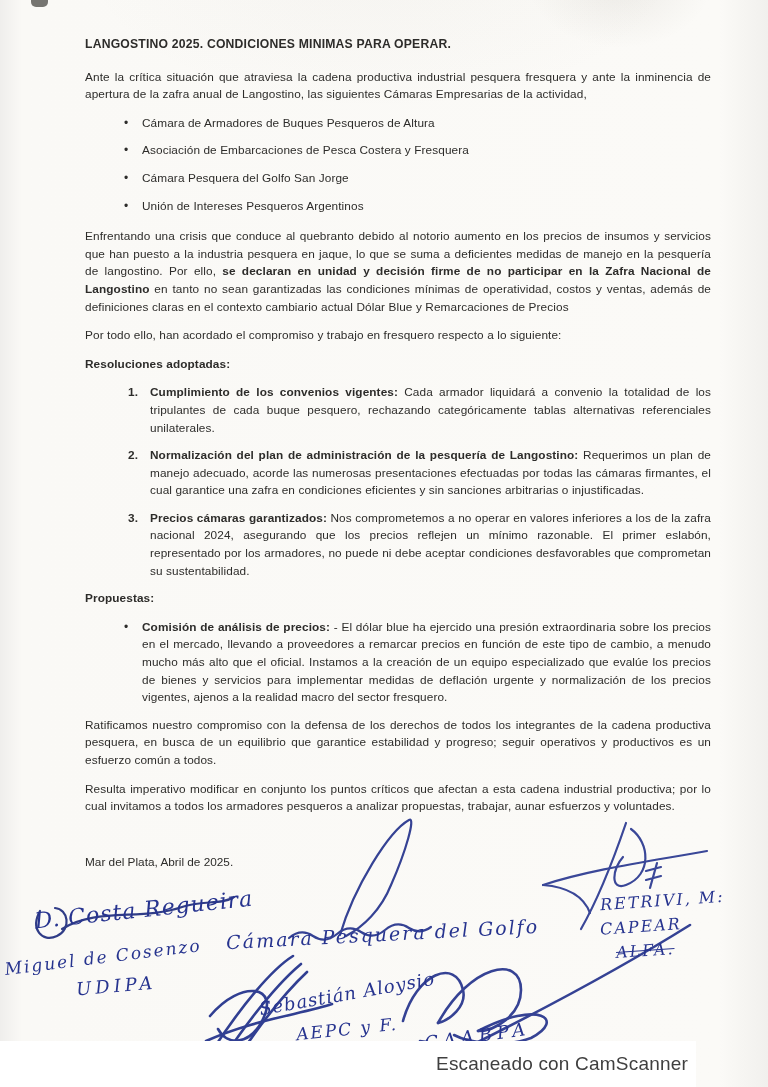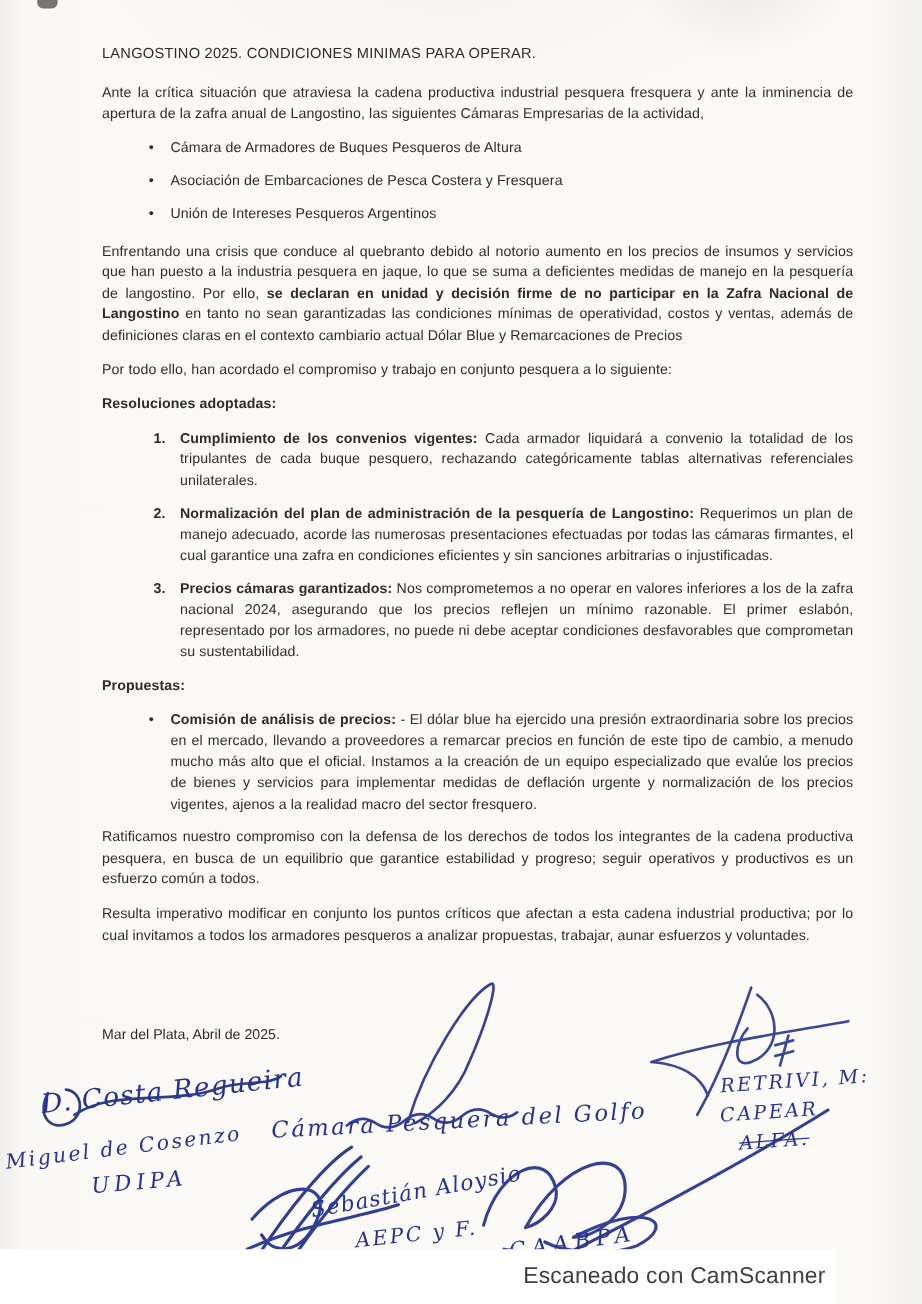--- a/index.html
+++ b/index.html
@@ -14,21 +14,21 @@
       radial-gradient(130px 90px at 620px -15px, rgba(120,110,95,0.10), transparent 70%),
       radial-gradient(400px 200px at 380px -40px, rgba(150,140,125,0.05), transparent 75%),
       linear-gradient(to right, #efeeec 0px, #faf9f6 22px, #fbfaf7 720px, #f1f0ed 768px),
       #faf9f6;
   }
   .doc-body{
     position:absolute;left:85px;top:36px;width:626px;
     color:#2d2c2a;font-size:11.8px;line-height:17.6px;
     letter-spacing:.1px;
   }
-  .doc-title{font-weight:normal;font-size:12.2px;margin:0 0 15px;letter-spacing:.2px;}
+  .doc-title{font-weight:bold;font-size:12.2px;margin:0 0 15px;letter-spacing:.2px;}
   .para{margin:0 0 11px;text-align:justify;}
   .heading{font-weight:bold;margin:0 0 11px;}
   ul.chambers{list-style:none;margin:2px 0 13px;padding:0;}
   ul.chambers li{position:relative;padding-left:57px;margin-bottom:10px;}
   ul.chambers li::before{content:"•";position:absolute;left:39px;top:0;font-size:12px;}
   ol.resol{list-style:none;margin:0 0 4px;padding:0;}
   ol.resol li{position:relative;padding-left:65px;margin-bottom:10px;text-align:justify;}
   ol.resol .num{position:absolute;left:43px;top:0;font-weight:bold;}
   ul.props{list-style:none;margin:2px 0 6px;padding:0;}
   ul.props li{position:relative;padding-left:57px;margin-bottom:10px;text-align:justify;}
@@ -64,26 +64,27 @@
   <div class="smudge"></div>
 
   <div class="doc-body">
     <div class="doc-title">LANGOSTINO 2025. CONDICIONES MINIMAS PARA OPERAR.</div>
 
     <p class="para">Ante la crítica situación que atraviesa la cadena productiva industrial pesquera fresquera y ante la inminencia de apertura de la zafra anual de Langostino, las siguientes Cámaras Empresarias de la actividad,</p>
 
     <ul class="chambers">
       <li>Cámara de Armadores de Buques Pesqueros de Altura</li>
       <li>Asociación de Embarcaciones de Pesca Costera y Fresquera</li>
+      <li>Cámara Pesquera del Golfo San Jorge</li>
       <li>Unión de Intereses Pesqueros Argentinos</li>
     </ul>
 
     <p class="para"><span>Enfrentando una crisis que conduce al quebranto debido al notorio aumento en los precios de insumos y servicios que han puesto a la industria pesquera en jaque, lo que se suma a deficientes medidas de manejo en la pesquería de langostino. Por ello, </span><span class="b">se declaran en unidad y decisión firme de no participar en la Zafra Nacional de Langostino</span><span> en tanto no sean garantizadas las condiciones mínimas de operatividad, costos y ventas, además de definiciones claras en el contexto cambiario actual Dólar Blue y Remarcaciones de Precios</span></p>
 
-    <p class="para">Por todo ello, han acordado el compromiso y trabajo en conjunto pesquera a lo siguiente:</p>
+    <p class="para">Por todo ello, han acordado el compromiso y trabajo en fresquero respecto a lo siguiente:</p>
 
     <p class="heading">Resoluciones adoptadas:</p>
 
     <ol class="resol">
       <li><span class="num">1.</span><span class="b">Cumplimiento de los convenios vigentes:</span><span> Cada armador liquidará a convenio la totalidad de los tripulantes de cada buque pesquero, rechazando categóricamente tablas alternativas referenciales unilaterales.</span></li>
       <li><span class="num">2.</span><span class="b">Normalización del plan de administración de la pesquería de Langostino:</span><span> Requerimos un plan de manejo adecuado, acorde las numerosas presentaciones efectuadas por todas las cámaras firmantes, el cual garantice una zafra en condiciones eficientes y sin sanciones arbitrarias o injustificadas.</span></li>
       <li><span class="num">3.</span><span class="b">Precios cámaras garantizados:</span><span> Nos comprometemos a no operar en valores inferiores a los de la zafra nacional 2024, asegurando que los precios reflejen un mínimo razonable. El primer eslabón, representado por los armadores, no puede ni debe aceptar condiciones desfavorables que comprometan su sustentabilidad.</span></li>
     </ol>
 
     <p class="heading">Propuestas:</p>

